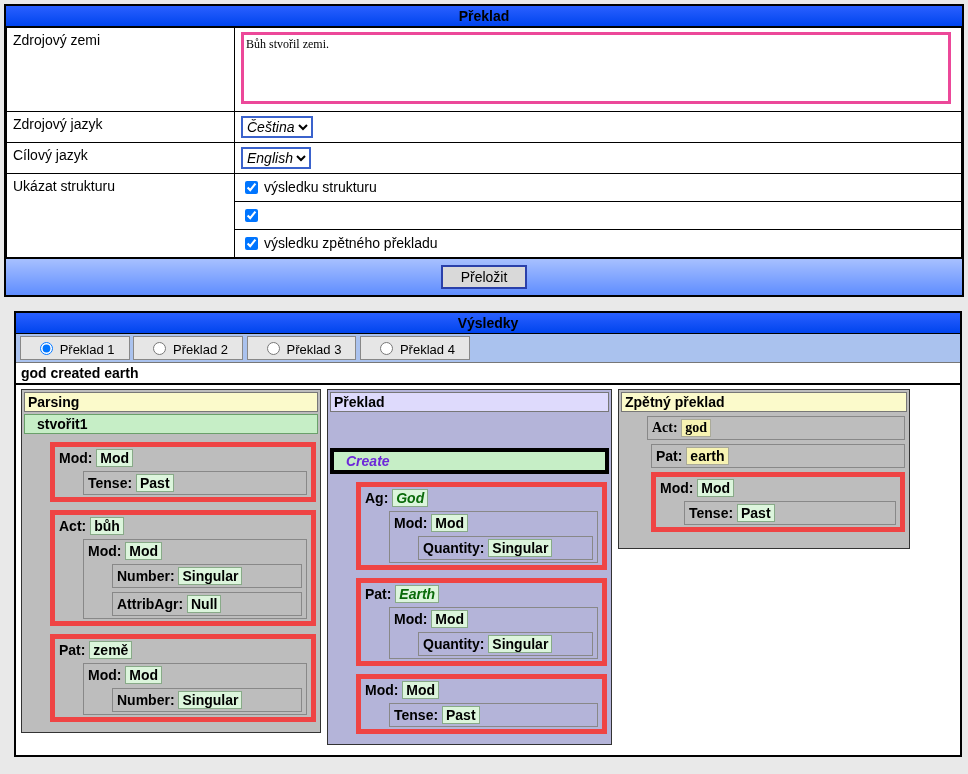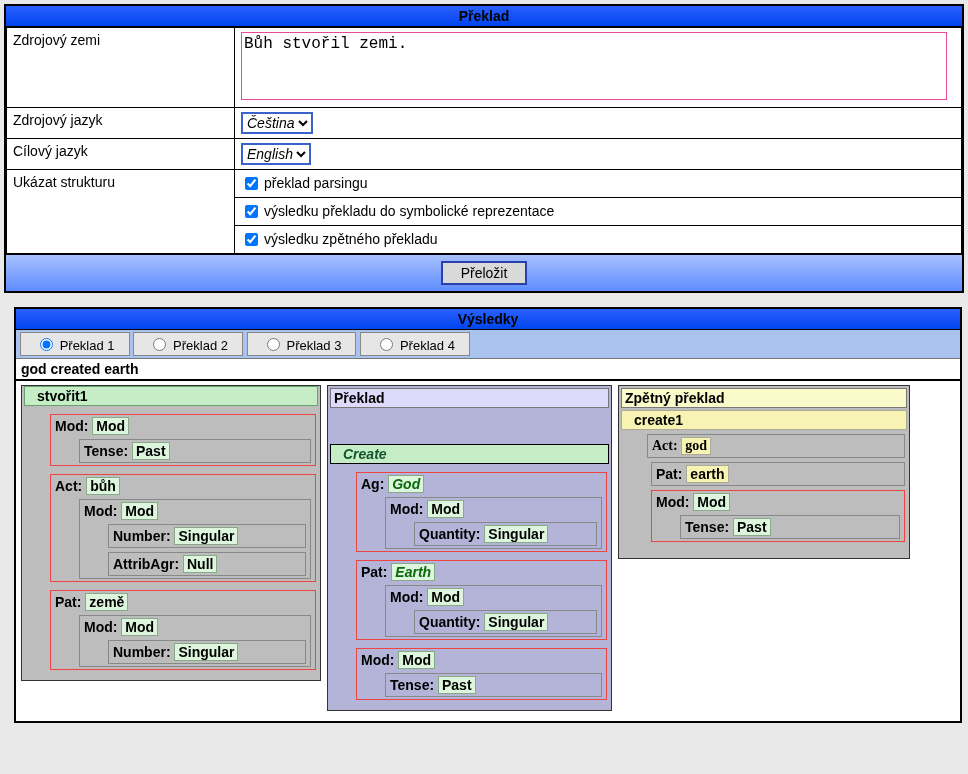--- a/index.html
+++ b/index.html
@@ -2,47 +2,47 @@
 <html><head>
 <meta charset="utf-8">
 <style>
   body { margin:0; font-family:Arial,Helvetica,sans-serif; font-size:14px; background:#e9e9e9; color:#000; }
 
   .panel1 { margin:4px 4px 14px 4px; border:2px solid #000; background:#fff; }
   .hdr-blue { background:linear-gradient(#2a60ff,#0044ee); color:#000; text-align:center; font-weight:bold; padding:2px 0; border-bottom:1px solid #000; }
   table.form { width:100%; border-collapse:collapse; }
   table.form td { border:1px solid #000; padding:4px 6px; vertical-align:top; }
   table.form td.labcell { width:215px; }
-  textarea.src { width:98%; height:62px; font-family:Liberation Mono, monospace; font-size:16px; border:1px solid #ec4899; resize:none; }
+  textarea.src { width:98%; height:62px; font-family:Liberation Serif, serif; font-size:12px; border:3px solid #ec4899; resize:none; }
   select.lang { border:2px solid #3a62cc; background:#fff; font-size:14px;font-style:italic; }
   .submit-row { background:linear-gradient(#a7c0ff,#5f8dff); text-align:center; padding:6px 0; border-top:1px solid #000; }
   button.go { background:#d9d9d9; border:2px solid #2a40aa; padding:2px 18px; font-size:14px; }
 
   .panel2 { margin:4px 0 0 14px; border:2px solid #000; background:#fff; width:944px; }
   .tabrow { background:#aac2ee; padding:2px 4px; border-bottom:1px solid #777; }
   .tab { display:inline-block; border:1px solid #888; background:#e6e6e6; padding:2px 14px; margin-right:0; font-size:13px; }
   .tab input { vertical-align:-1px; }
 
   .sentence { font-weight:bold; padding:2px 5px; border-bottom:2px solid #000; }
 
   .cols { display:flex; gap:6px; padding:4px 5px 10px 5px; align-items:flex-start; }
   .col { border:1px solid #333; }
   .col1 { width:298px; background:#bdbdbd; }
   .col2 { width:283px; background:#b4b4d9; }
   .col3 { width:290px; background:#bdbdbd; }
 
   .col-title { background:#fbfacb; border:1px solid #777; margin:2px; padding:1px 3px; font-weight:bold; font-size:14px; }
   .col-root  { margin:0 2px 4px 2px; padding:1px 12px; font-weight:bold; }
   .col1 .col-root { background:#c6eec6; border:1px solid #6aa06a; }
-  .col2 .col-root { background:#c6eec6; border:1px solid #000000; color:#14532d; font-style:italic;margin-top:36px; }
+  .col2 .col-root { background:#c6eec6; border:4px solid #000000; color:#6d28d9; font-style:italic;margin-top:36px; }
   .col3 .col-root { background:#f7f3b2; border:1px solid #aa9; }
 
   .tree { padding:0 4px 10px 4px; }
   .node { margin:8px 0 0 24px; }
-  .nodebox { border:1px solid #ef4444; background:inherit; padding:2px 4px; }
+  .nodebox { border:5px solid #ef4444; background:inherit; padding:2px 4px; }
   .attr { font-weight:bold; }
   .val  { display:inline-block; padding:0 3px; border:1px solid #8a8; background:#dcf5dc; font-weight:bold; }
   .val-null { background:#dcf5dc; }
   .txt-it { color:#0a6a0a; font-style:italic; }
   .val-y { background:#f7f3b2; border:1px solid #aa9; }
   .leaf { margin:4px 0 0 24px; border:1px solid #888; padding:2px 4px; }
 
   input[type=checkbox]{ vertical-align:-2px; margin-right:6px; }
 </style>
 </head>
@@ -59,24 +59,24 @@
     <tr>
       <td class="labcell">Zdrojový jazyk</td>
       <td><select class="lang"><option>Čeština</option></select></td>
     </tr>
     <tr>
       <td class="labcell">Cílový jazyk</td>
       <td><select class="lang"><option>English</option></select></td>
     </tr>
     <tr>
       <td class="labcell" rowspan="3">Ukázat strukturu</td>
-      <td><input type="checkbox" checked="" style=""><span>překlad parsingu</span></td>
-    </tr>
-    <tr>
-          <td><input type="checkbox" checked="" style=""><span>výsledku překladu do symbolické reprezentace</span></td>
+      <td><input type="checkbox" checked="" style=""><span>výsledku strukturu</span></td>
+    </tr>
+    <tr>
+          <td><input type="checkbox" checked="" style=""></td>
         </tr>
     <tr>
           <td><input type="checkbox" checked="" style=""><span>výsledku zpětného překladu</span></td>
         </tr>
   </tbody>
     </table>
   <div class="submit-row">
     <button class="go">Přeložit</button>
   </div>
 </div>
@@ -88,20 +88,21 @@
     <span class="tab"><input type="radio" name="t" style=""> <span>Překlad 2</span></span>
     <span class="tab"><input type="radio" name="t" style=""> <span>Překlad 3</span></span>
     <span class="tab"><input type="radio" name="t" style=""> <span>Překlad 4</span></span>
   </div>
 
   <div class="sentence">god created earth</div>
 
   <div class="cols">
 
     <div class="col col1">
+      <div class="col-title">Parsing</div>
       <div class="col-root">stvořit1</div>
       <div class="tree">
 
         <div class="node">
             <div class="nodebox">
           <span class="attr">Mod:</span>
           <span class="val">Mod</span>
           <div class="leaf">
             <span class="attr">Tense:</span>
             <span class="val">Past</span>
@@ -190,21 +191,20 @@
             <span class="val">Past</span>
           </div>
         </div>
           </div>
 
       </div>
     </div>
 
     <div class="col col3">
       <div class="col-title">Zpětný překlad</div>
-      <div class="col-root" style="background:#f7f3b2;border:1px solid #aa9;">create1</div>
       <div class="tree" style="padding-bottom:16px;">
 
         <div class="leaf" style="font-family:Liberation Serif, serif;">
           <span class="attr">Act:</span>
           <span class="val val-y">god</span>
         </div>
         <div class="leaf" style="margin-left:28px;">
           <span class="attr">Pat:</span>
           <span class="val val-y">earth</span>
         </div>

